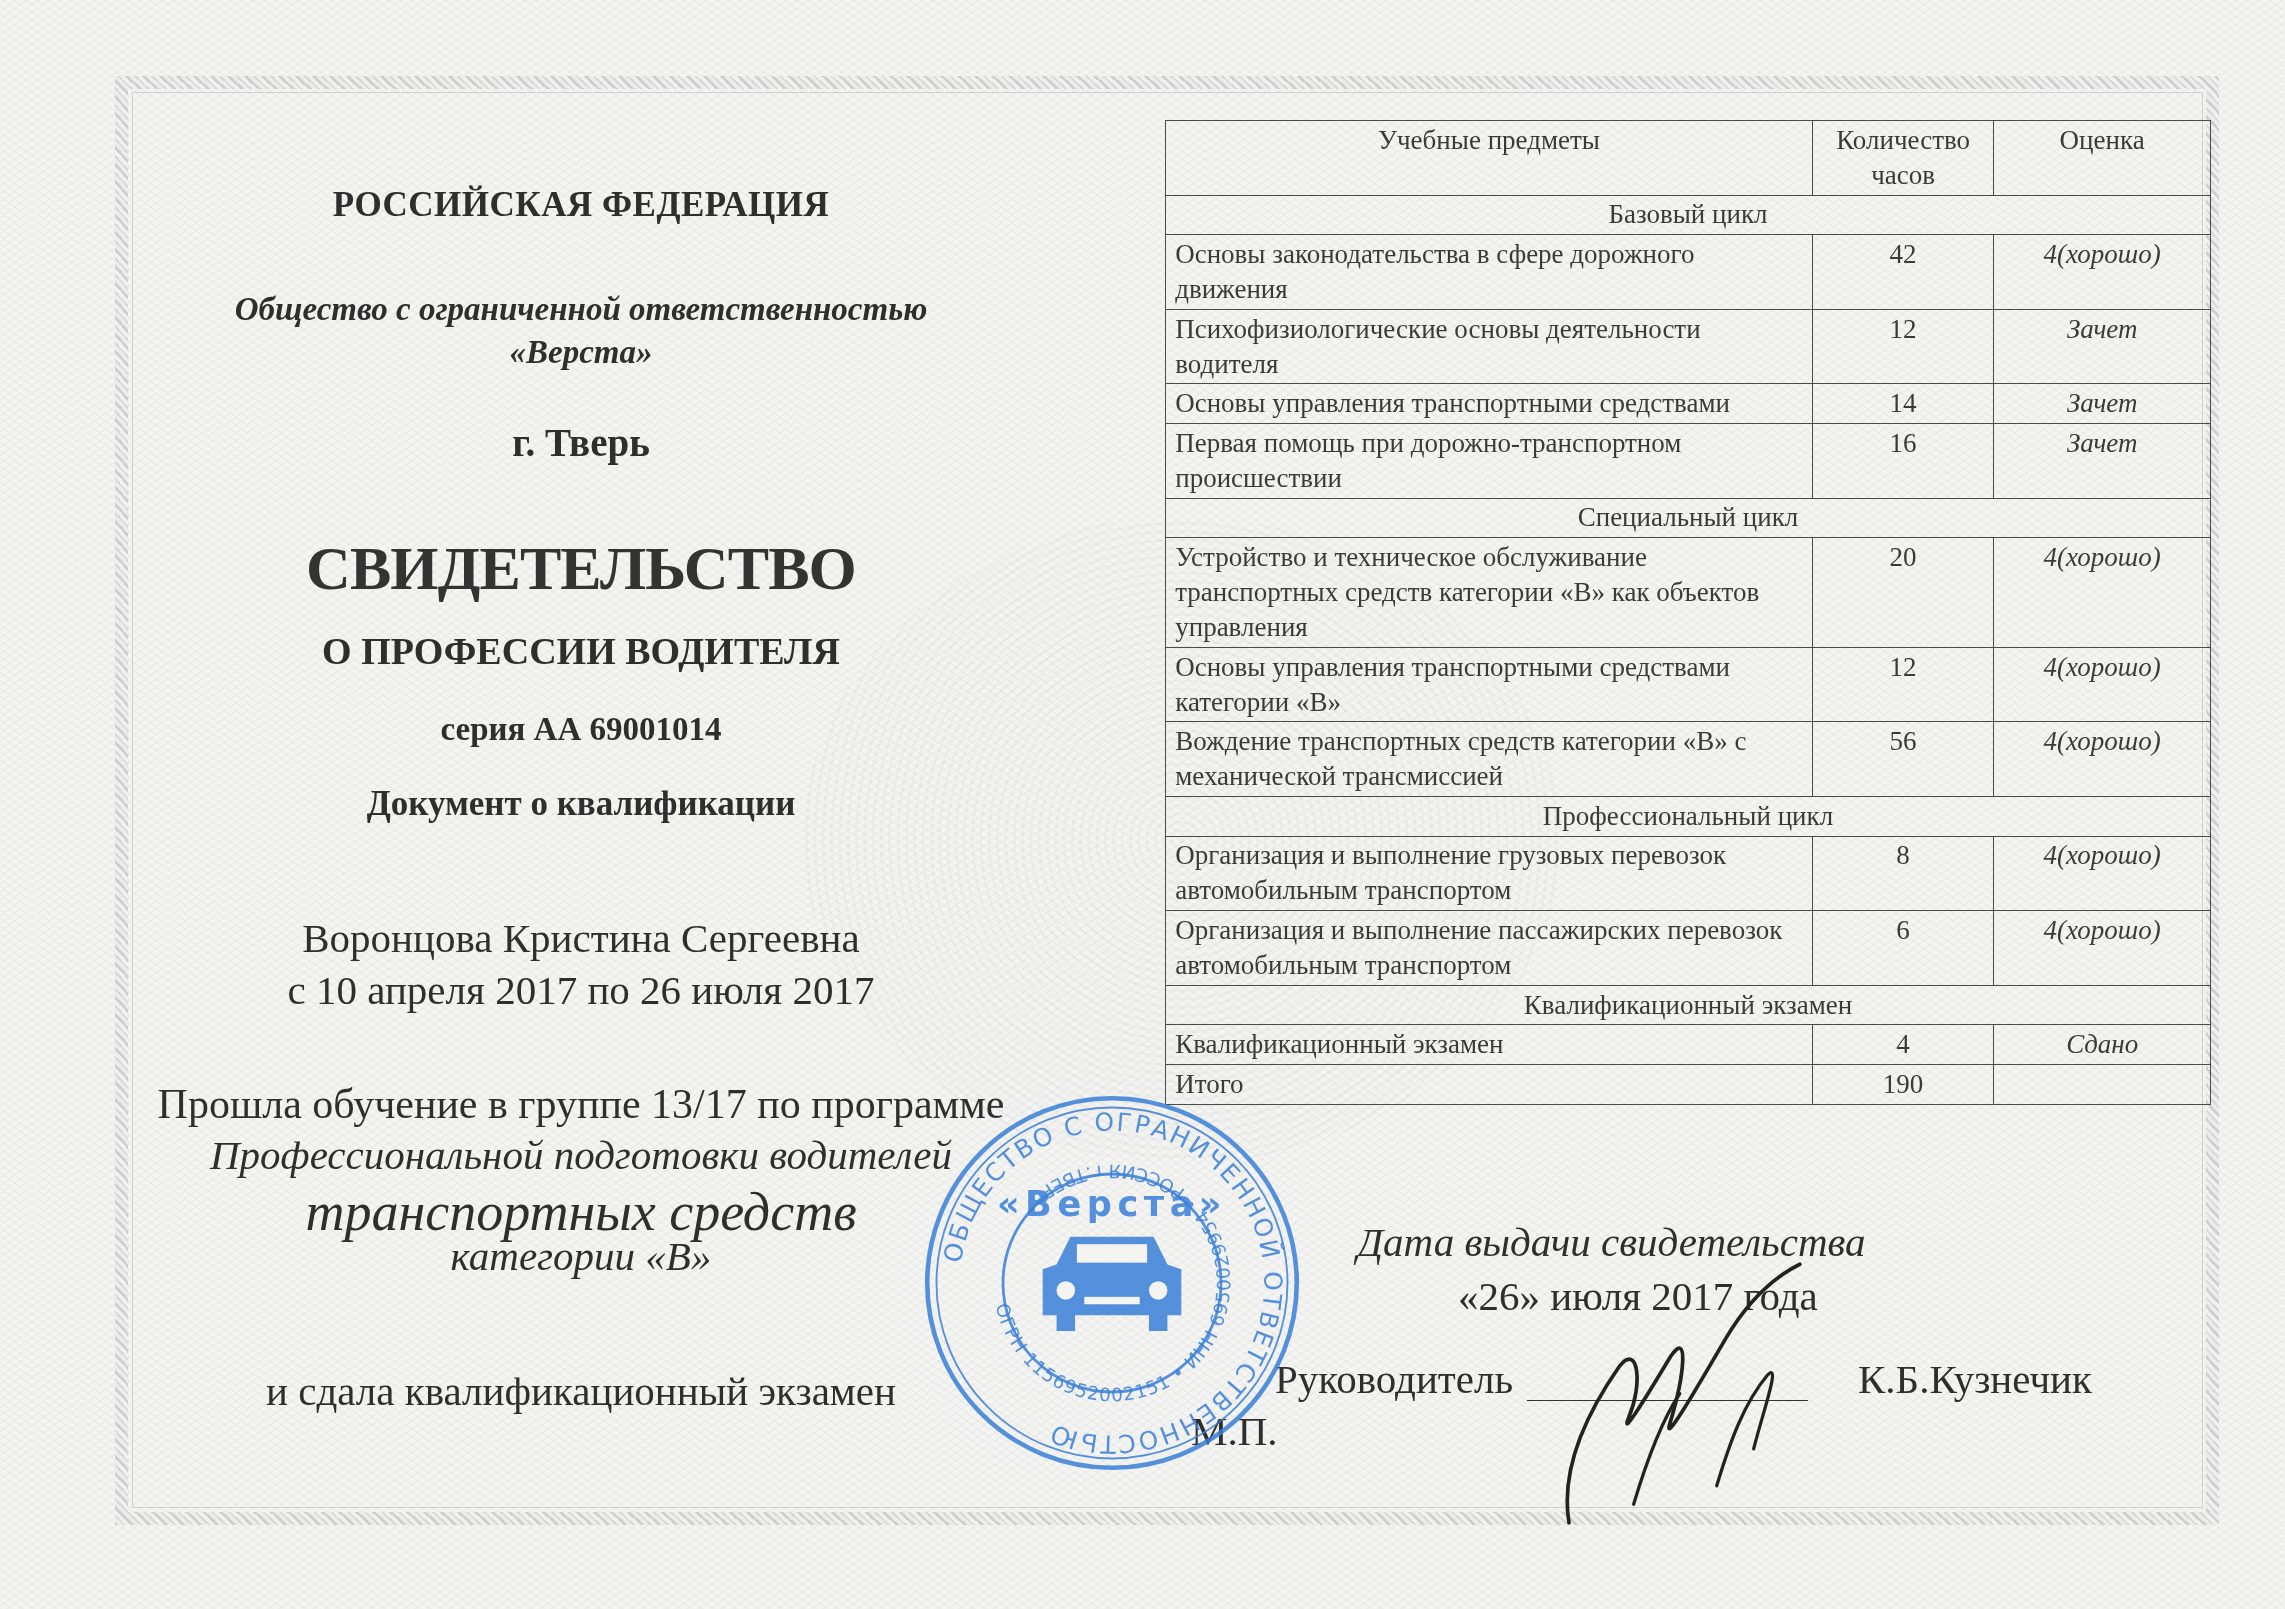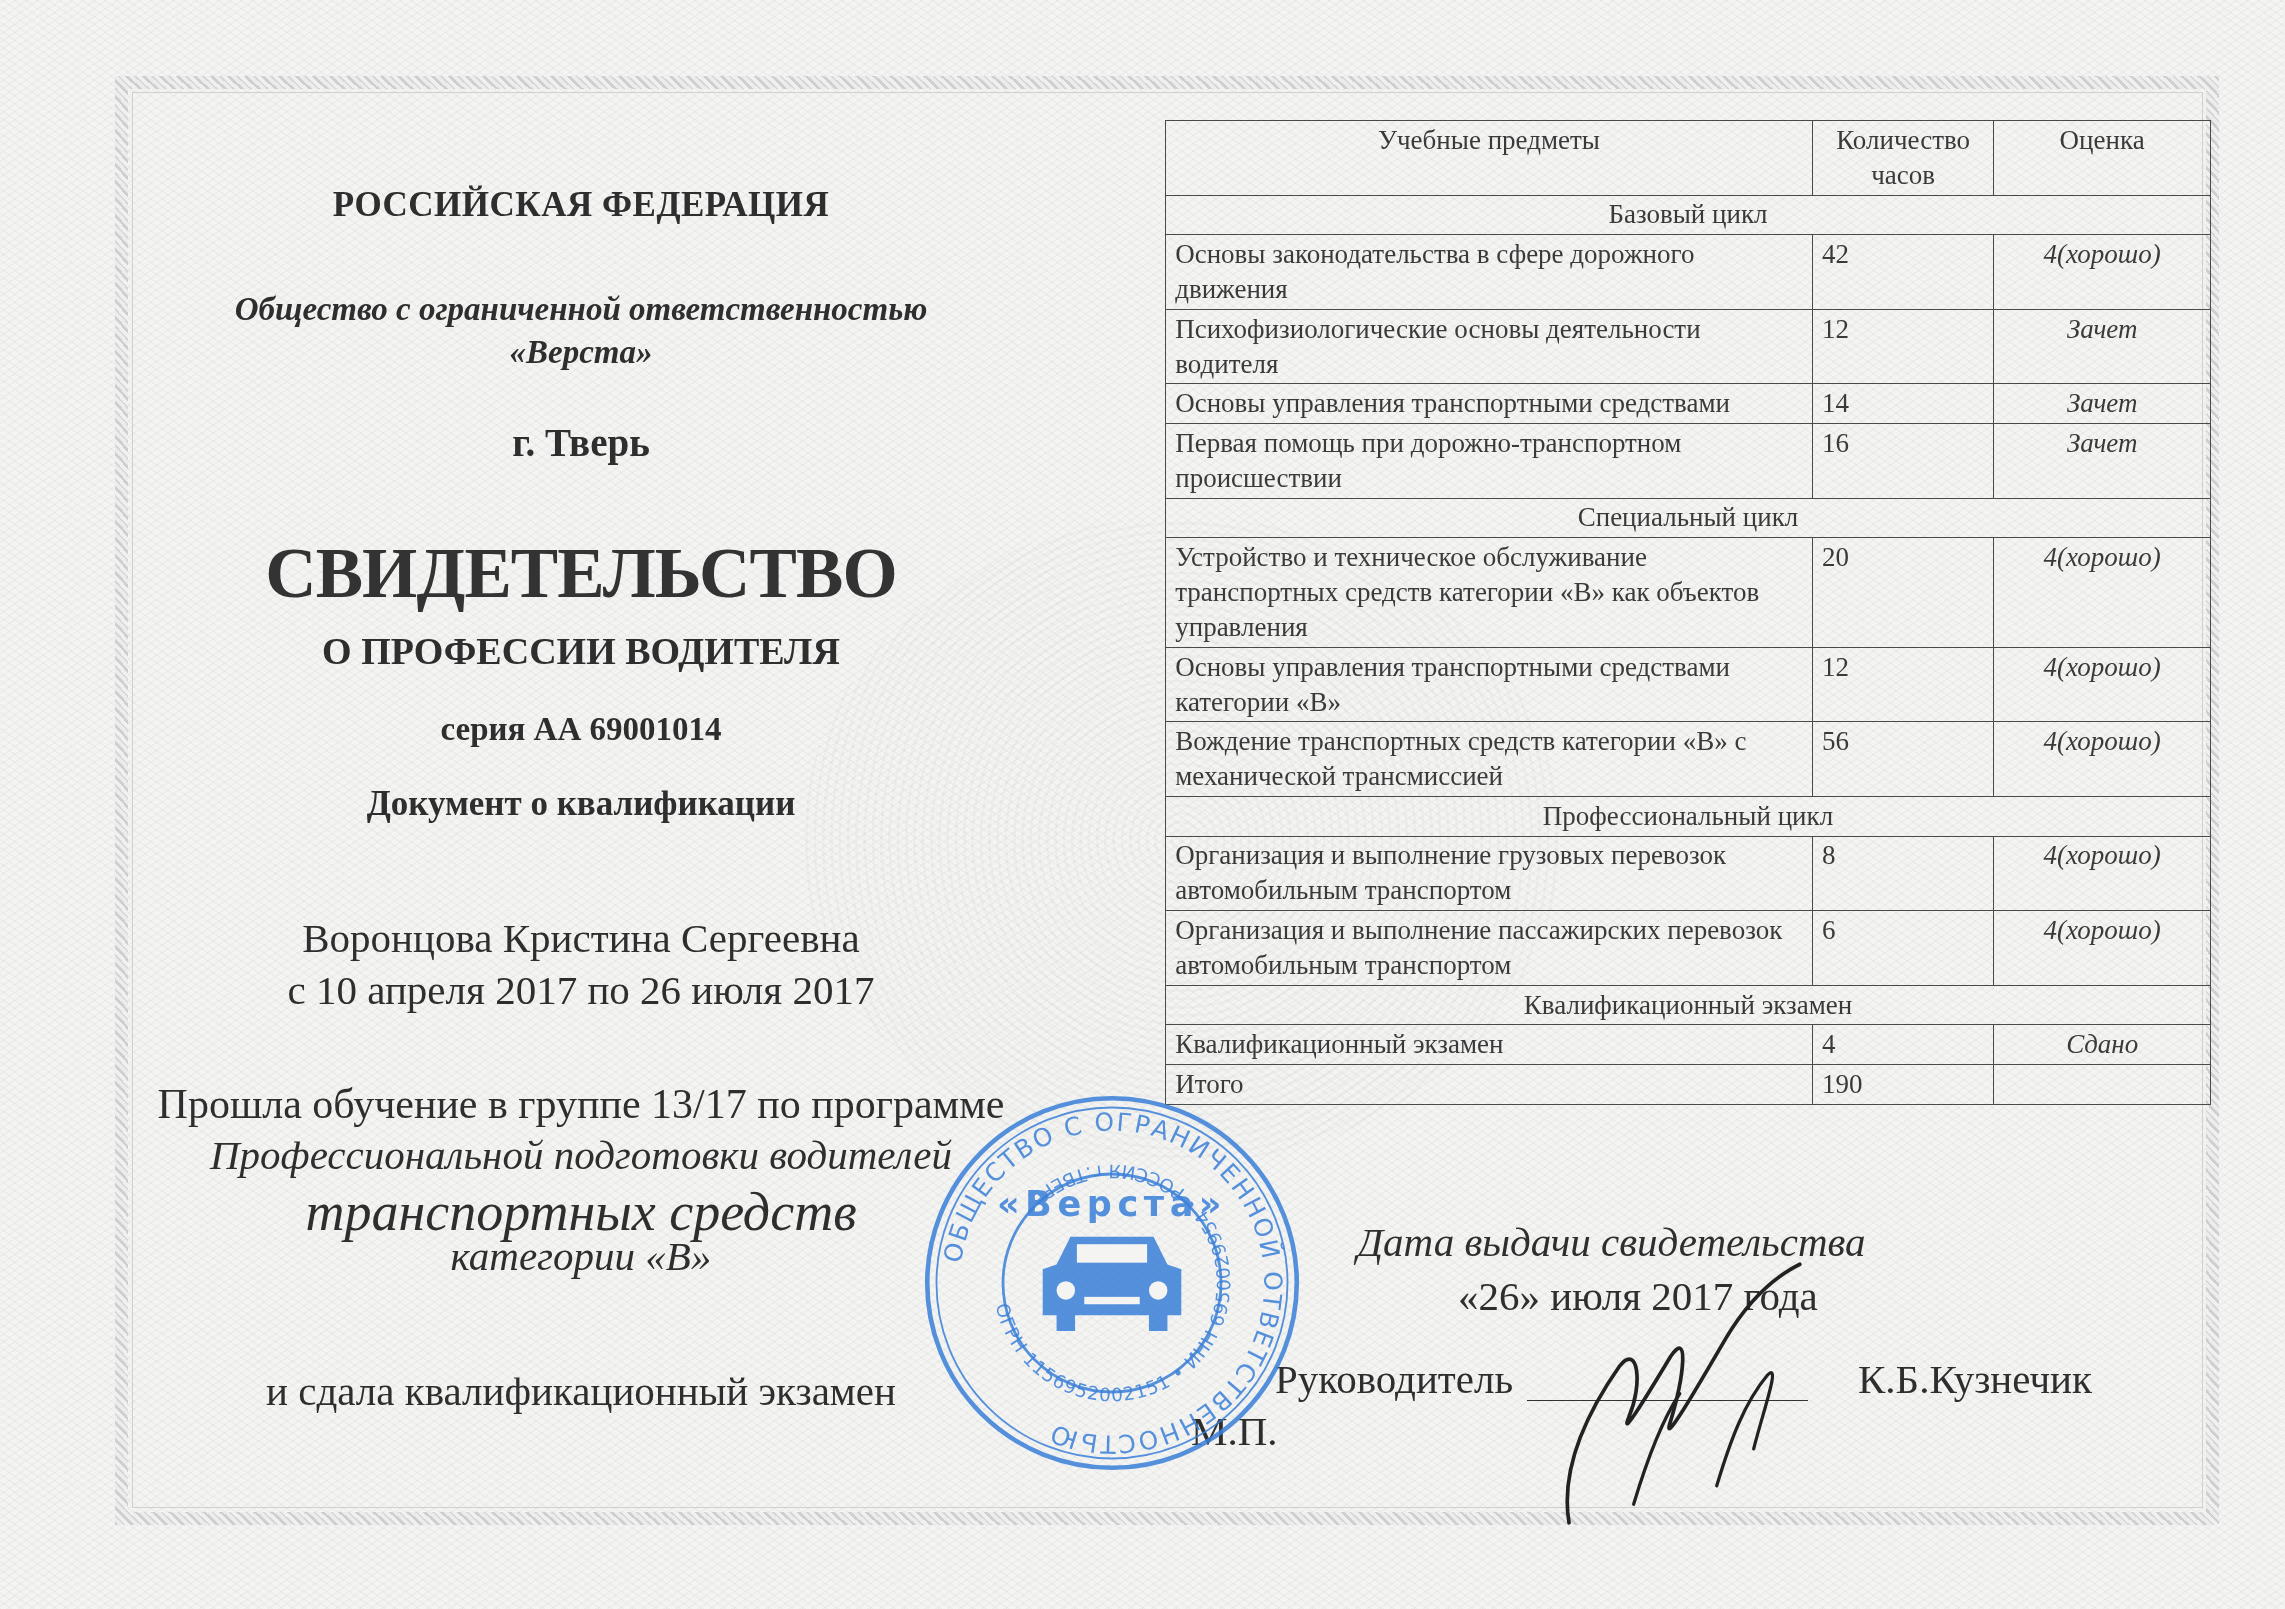--- a/index.html
+++ b/index.html
@@ -30,21 +30,21 @@
     position: absolute; left: 803px; top: 517px; width: 757px; height: 646px;
     border-radius: 50%;
     background: repeating-radial-gradient(circle at 50% 50%, rgba(150,150,150,0.06) 0 2.8px, transparent 2.8px 8.3px);
   }
   .left { position: absolute; left: 92px; top: 0; width: 978px; }
   .ctext { position: absolute; left: 0; width: 100%; text-align: center; white-space: nowrap; }
   .country { top: 185px; font-size: 35px; font-weight: bold; letter-spacing: 0.5px; }
   .org1 { top: 291px; font-size: 33px; font-weight: bold; font-style: italic; }
   .org2 { top: 334px; font-size: 33px; font-weight: bold; font-style: italic; }
   .city { top: 420px; font-size: 39px; font-weight: bold; }
-  .title { top: 533px; font-size: 71px; font-weight: bold; letter-spacing: -0.9px; color: #333; }
+  .title { top: 533px; font-size: 62px; font-weight: bold; letter-spacing: -0.9px; color: #333; }
   .subtitle { top: 629px; font-size: 38px; font-weight: bold; }
   .series { top: 711px; font-size: 33px; font-weight: bold; }
   .docqual { top: 784px; font-size: 35px; font-weight: bold; }
   .name { top: 914px; font-size: 41px; }
   .period { top: 966px; font-size: 41px; }
   .trained { top: 1080px; font-size: 42px; }
   .prog1 { top: 1131px; font-size: 41px; font-style: italic; }
   .prog2 { top: 1181px; font-size: 54px; font-style: italic; }
   .prog3 { top: 1232px; font-size: 41px; font-style: italic; }
   .passed { top: 1343px; font-size: 41px; margin-top: 24px; }
@@ -53,21 +53,21 @@
     position: absolute; left: 1165px; top: 120px; width: 1046px;
     border-collapse: collapse; font-size: 27px; color: #3a3a3a;
     table-layout: fixed;
   }
   table.subjects td, table.subjects th {
     border: 1.8px solid #4a4a4a; vertical-align: top; padding: 1.8px 9.2px;
     line-height: 35px; font-weight: normal;
   }
   table.subjects th { text-align: center; height: 70px; }
   .c-subj { width: 624px; }
-  .c-hours { width: 175px; text-align: left; }
+  .c-hours { width: 175px; text-align: center; }
   .c-grade { width: 209px; text-align: center; font-style: italic; }
   .section-row td { text-align: center; line-height: 33px; padding: 0.9px 9.2px; }
 
   .issue1 { position: absolute; left: 1357px; top: 1218px; font-size: 41px; font-style: italic; }
   .issue2 { position: absolute; left: 1458px; top: 1272px; font-size: 41px; }
   .head-label { position: absolute; left: 1275px; top: 1355px; font-size: 41px; }
   .sign-line { position: absolute; left: 1527px; top: 1400px; width: 281px; border-top: 1.8px solid #333; }
   .head-name { position: absolute; left: 1818px; top: 1355px; font-size: 41px; margin-left: 40px; }
   .mp { position: absolute; left: 1191px; top: 1407px; font-size: 41px; }
 

